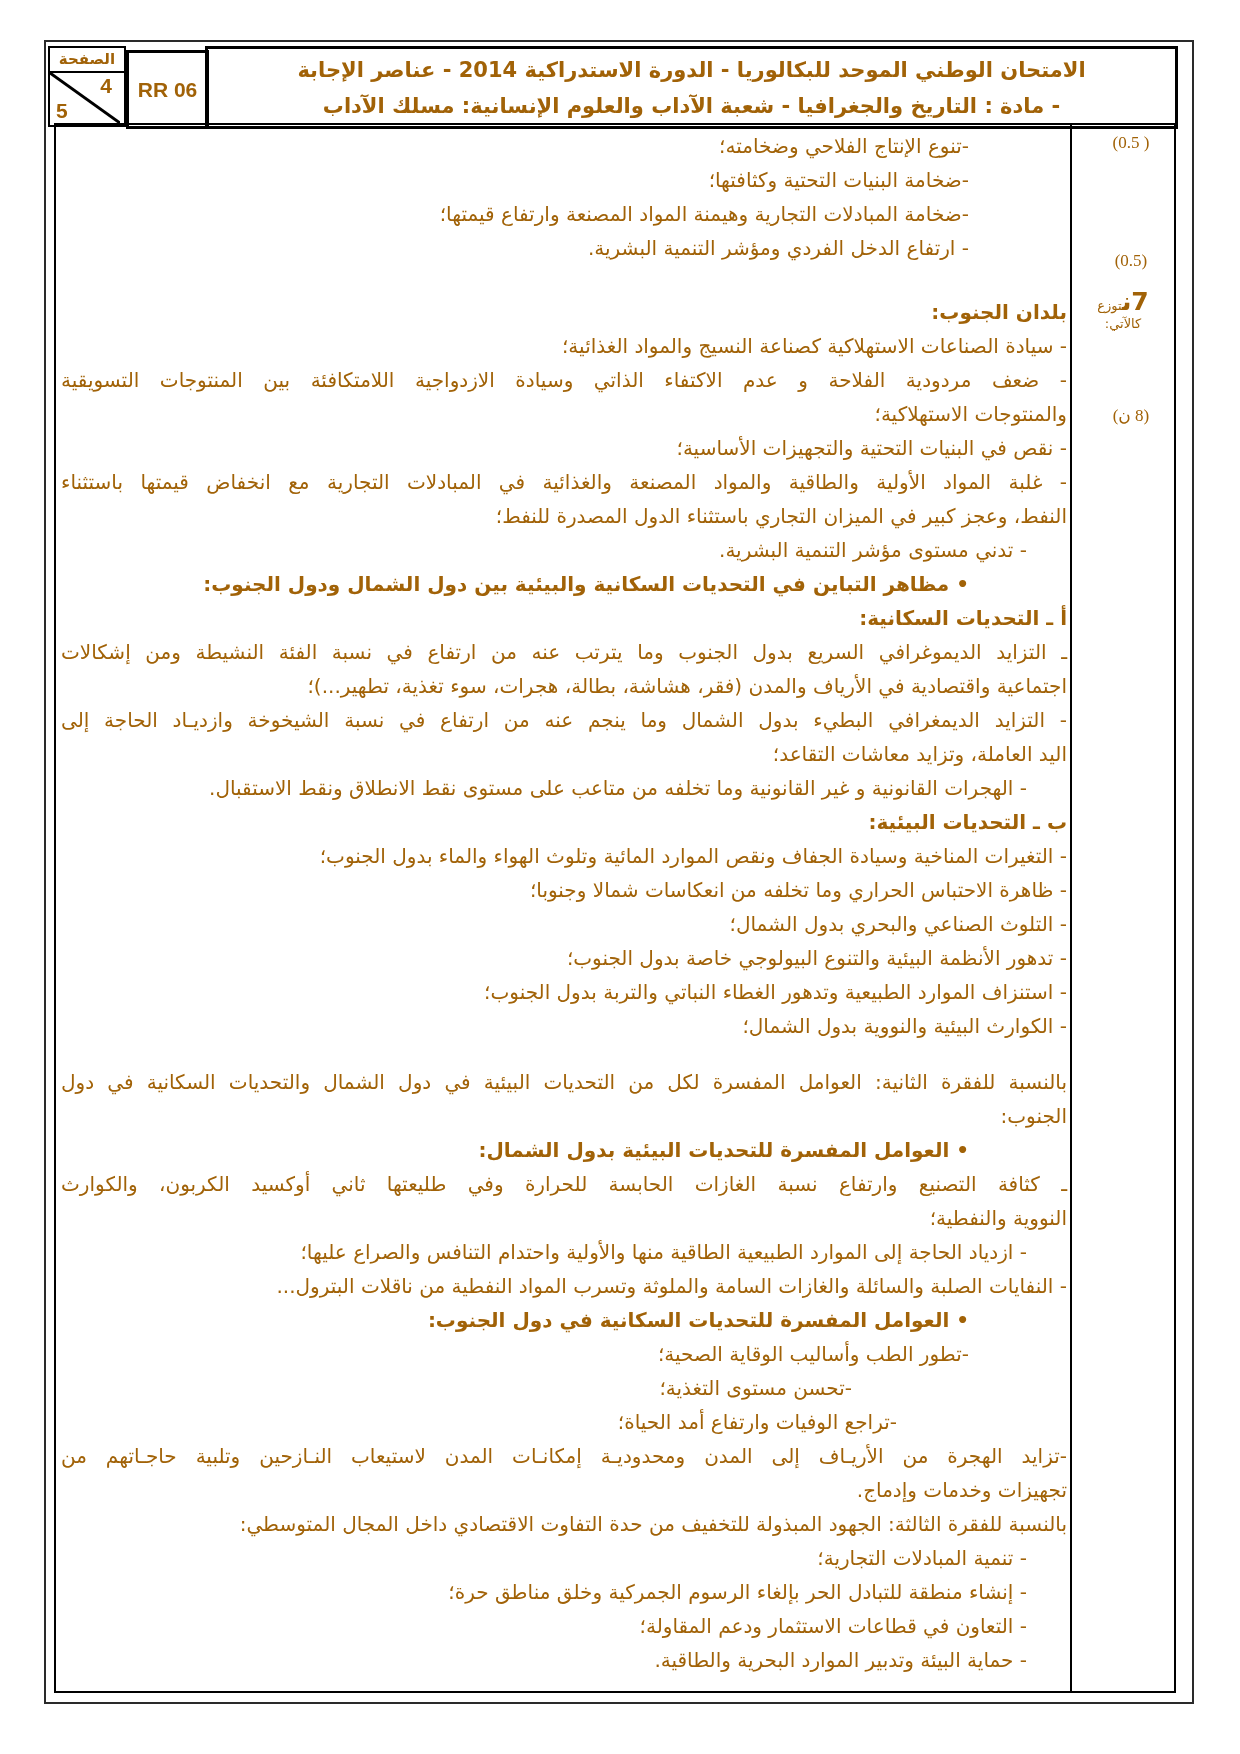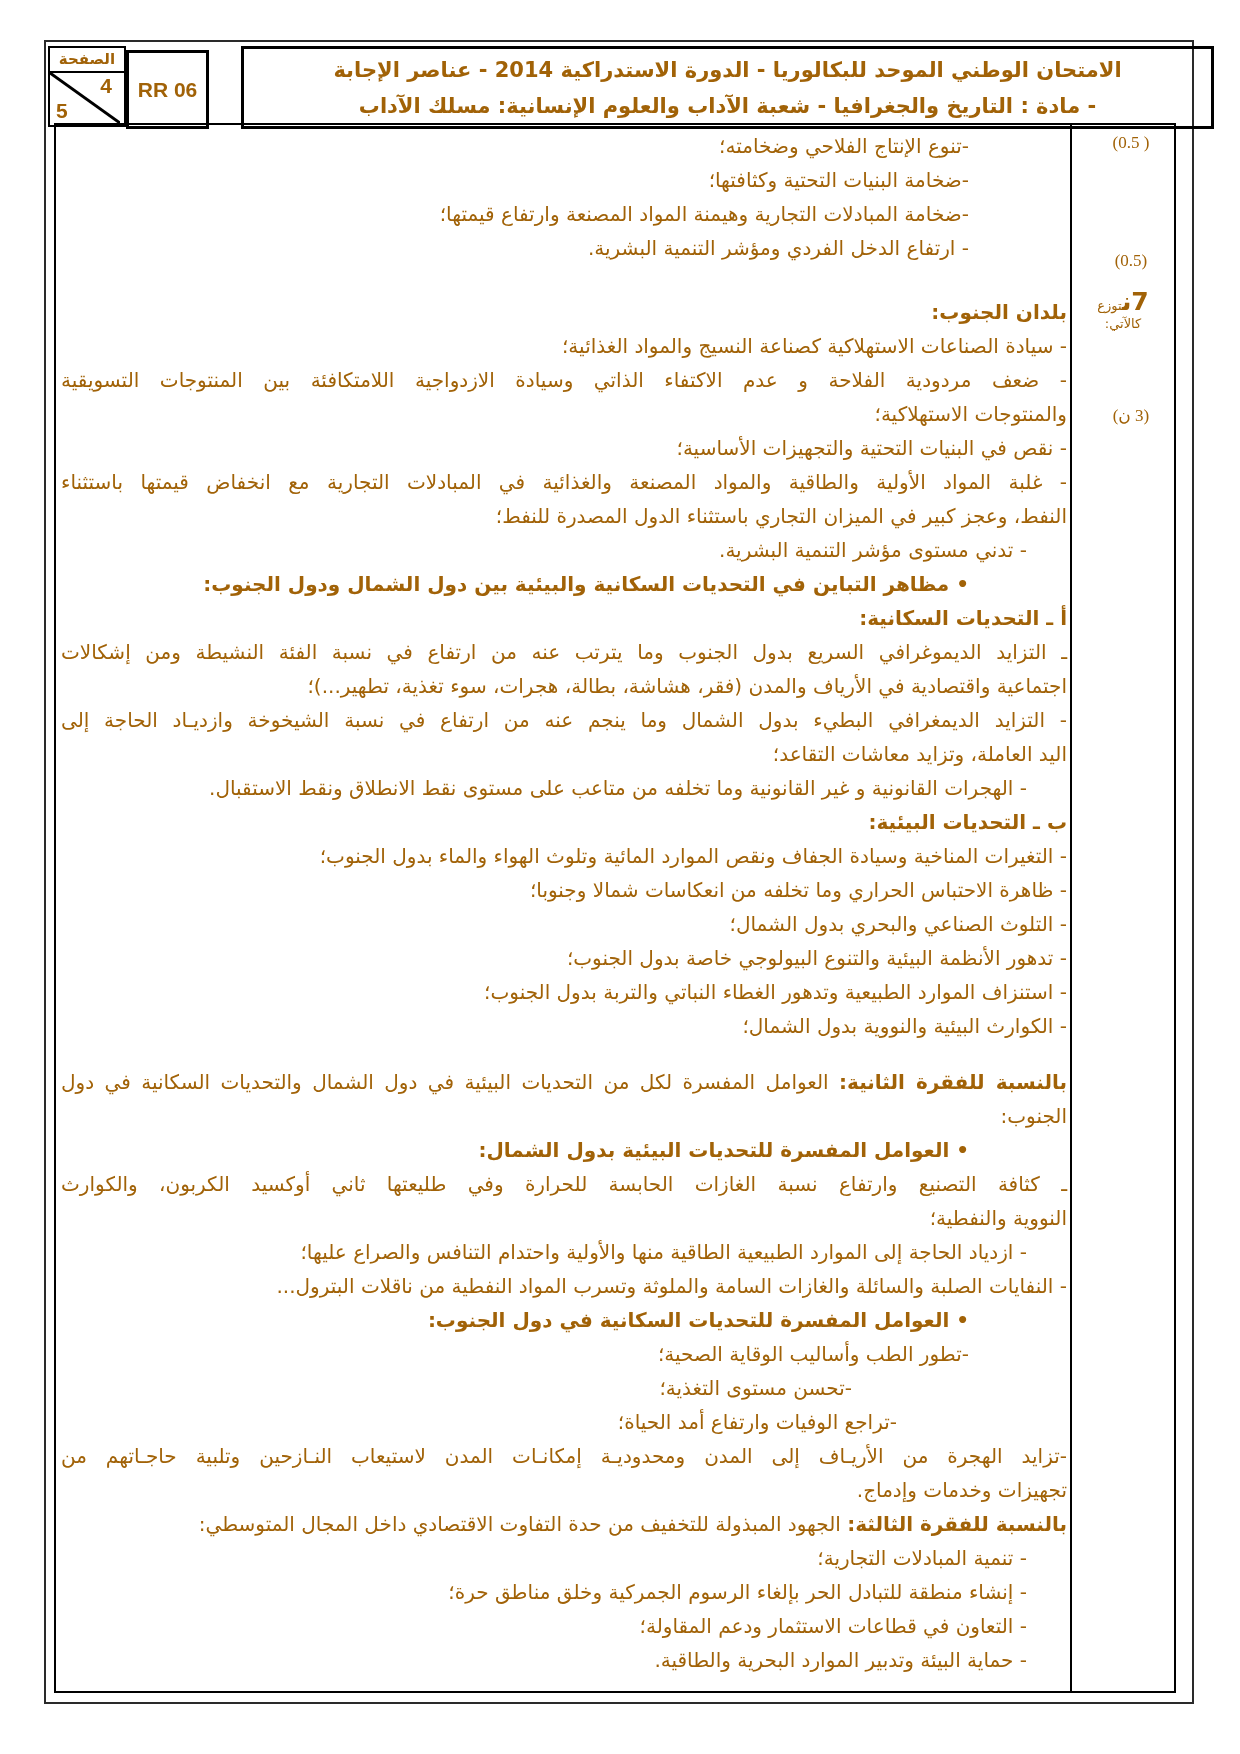--- a/index.html
+++ b/index.html
@@ -15,42 +15,42 @@
   .page-nums{position:relative;height:50px;}
   .page-nums svg{position:absolute;left:0;top:0;}
   .num-top{position:absolute;right:12px;top:1px;font-size:21px;font-weight:bold;font-family:"Liberation Sans","DejaVu Sans",sans-serif;}
   .num-bot{position:absolute;left:6px;bottom:0px;font-size:21px;font-weight:bold;font-family:"Liberation Sans","DejaVu Sans",sans-serif;}
   
   .rr-box{position:absolute;left:126px;top:50px;width:77px;height:73px;border:3px solid #000;
     display:flex;align-items:center;justify-content:center;font-size:21px;font-weight:bold;
     font-family:"Liberation Sans","DejaVu Sans",sans-serif;}
   
   .title-box{position:absolute;left:205px;top:46px;width:967px;height:77px;border:3px solid #000;
-    display:flex;flex-direction:column;align-items:center;justify-content:center;margin-left:36px;}
+    display:flex;flex-direction:column;align-items:center;justify-content:center;}
   .title-line{font-size:21px;font-weight:bold;line-height:36px;text-align:center;direction:rtl;
     letter-spacing:0px;}
   
   .content-box{position:absolute;left:54px;top:123px;width:1118px;height:1566px;border:2px solid #000;}
   .score-col{position:absolute;top:0;right:0;width:102px;height:100%;border-right:0;border-left:2px solid #000;}
   .note{position:absolute;width:100%;text-align:center;}
   .note.score{font-family:"Liberation Serif","DejaVu Serif",serif;font-size:17px;padding-left:8px;}
   .note.points{direction:rtl;line-height:17px;}
   .pts-big{font-size:25px;font-weight:bold;}
   .pts-small{font-size:13px;}
   
   .text-col{position:absolute;top:0;left:0;width:1006px;height:100%;direction:rtl;
     padding:4px 5px 0 5px;box-sizing:content-box;}
   .ln{min-height:34px;line-height:34px;font-size:20px;text-align:right;white-space:normal;}
   .ln.b{font-weight:bold;}
   .ln.j{text-align:justify;text-align-last:justify;}
   .ln.ind1{padding-right:40px;}
   .ln.ind2{padding-right:98px;}
   .ln.ind3{padding-right:170px;}
   .ln.ind4{padding-right:215px;}
-  .lead{font-weight:bold;}
+  .lead{font-weight:normal;}
   .blt{font-weight:bold;}
   .spacer{width:100%;}
 </style>
 </head>
 <body>
 
 <div class="sheet">
   <div class="outer-frame"></div>
 
   <div class="page-box">
@@ -69,21 +69,21 @@
   <div class="title-box">
     <div class="title-line">الامتحان الوطني الموحد للبكالوريا - الدورة الاستدراكية 2014 - عناصر الإجابة</div>
     <div class="title-line">- مادة : التاريخ والجغرافيا - شعبة الآداب والعلوم الإنسانية: مسلك الآداب</div>
   </div>
 
   <div class="content-box">
     <div class="score-col" id="score-col">
         <div class="note score" dir="ltr" style="top: 8px;">(0.5 )</div>
         <div class="note score" dir="ltr" style="top: 88px; margin-top: 38px;">(0.5)</div>
         <div class="note points" style="top: 168px;"><span class="pts-big">7ن</span><span class="pts-small">توزع</span><br><span class="pts-small">كالآتي:</span></div>
-        <div class="note score" dir="rtl" style="top: 280px;">(3 ن)</div>
+        <div class="note score" dir="rtl" style="top: 280px;">(8 ن)</div>
       </div>
     <div class="text-col" id="text-col" dir="rtl">
         <div class="ln ind2">-تنوع الإنتاج الفلاحي وضخامته؛</div>
         <div class="ln ind2">-ضخامة البنيات التحتية وكثافتها؛</div>
         <div class="ln ind2">-ضخامة المبادلات التجارية وهيمنة المواد المصنعة وارتفاع قيمتها؛</div>
         <div class="ln ind2">- ارتفاع الدخل الفردي ومؤشر التنمية البشرية.</div>
         <div class="spacer" style="height: 30px;"></div>
         <div class="ln b">بلدان الجنوب:</div>
         <div class="ln">- سيادة الصناعات الاستهلاكية كصناعة النسيج والمواد الغذائية؛</div>
         <div class="ln j">- ضعف مردودية الفلاحة و عدم الاكتفاء الذاتي وسيادة الازدواجية اللامتكافئة بين المنتوجات التسويقية</div>

